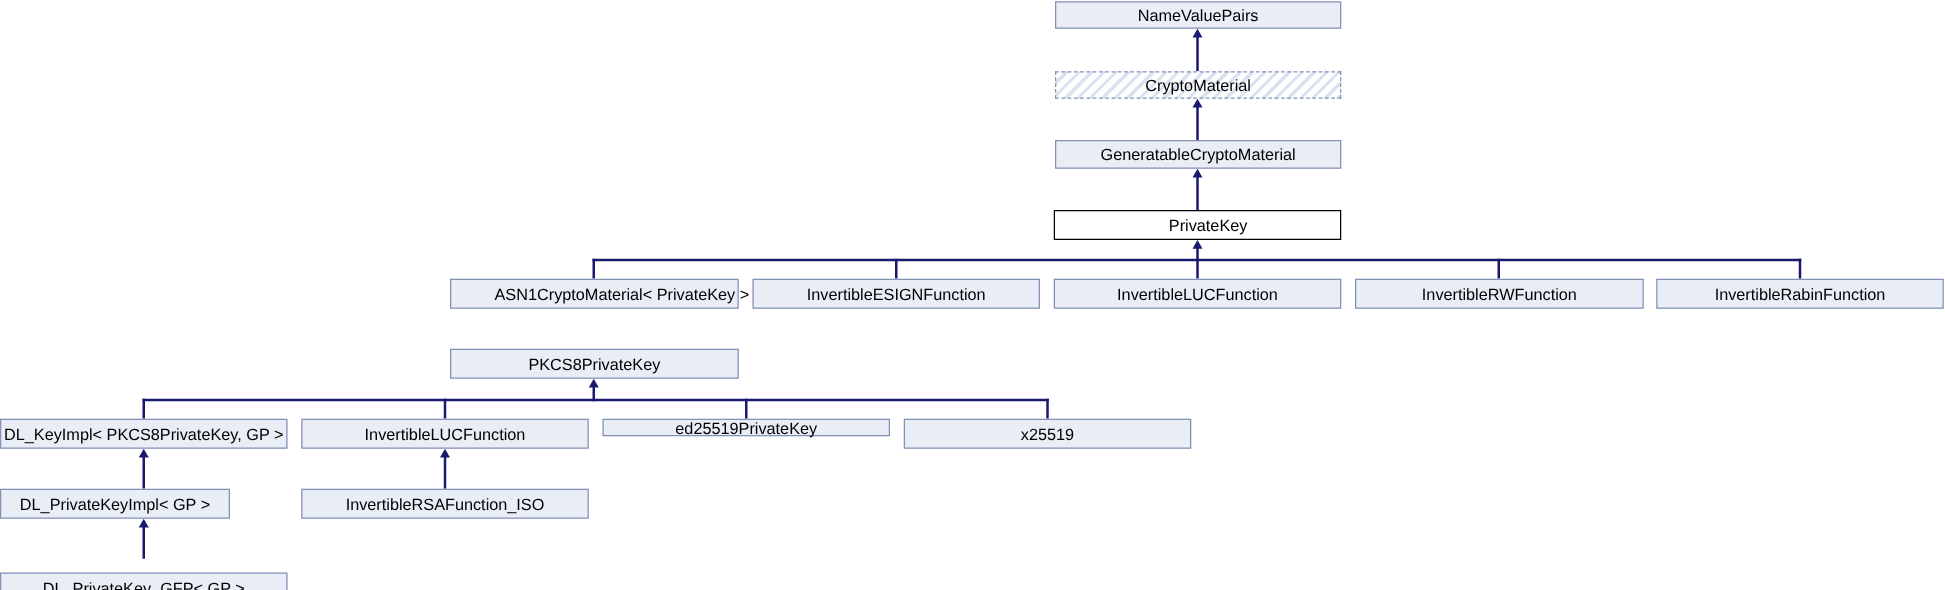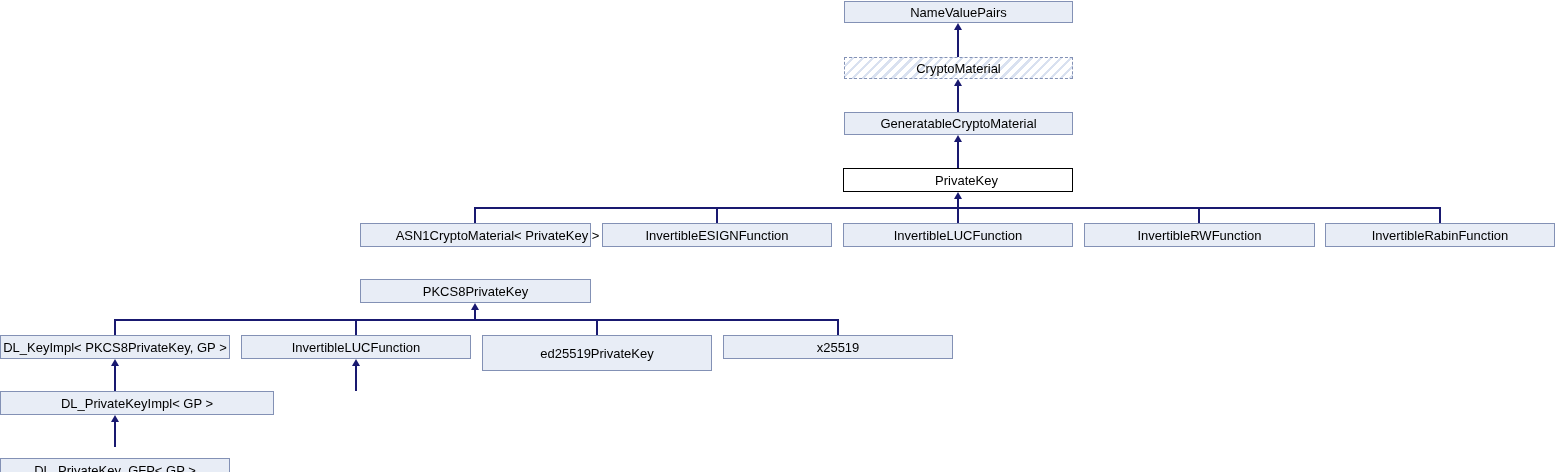--- a/index.html
+++ b/index.html
@@ -98,17 +98,18 @@
     <div class="node node-normal" style="left: 844px; top: 112px; width: 229px; height: 23px;">GeneratableCryptoMaterial</div>
     <div class="node node-current" style="left: 843px; top: 168px; width: 230px; height: 24px; padding-left: 17px;">PrivateKey</div>
     <div class="node node-normal" style="left: 360px; top: 223px; width: 231px; height: 24px; padding-left: 44px;">ASN1CryptoMaterial&lt; PrivateKey &gt;</div>
     <div class="node node-normal" style="left: 602px; top: 223px; width: 230px; height: 24px;">InvertibleESIGNFunction</div>
     <div class="node node-normal" style="left: 843px; top: 223px; width: 230px; height: 24px;">InvertibleLUCFunction</div>
     <div class="node node-normal" style="left: 1084px; top: 223px; width: 231px; height: 24px;">InvertibleRWFunction</div>
     <div class="node node-normal" style="left: 1325px; top: 223px; width: 230px; height: 24px;">InvertibleRabinFunction</div>
     <div class="node node-normal" style="left: 360px; top: 279px; width: 231px; height: 24px;">PKCS8PrivateKey</div>
     <div class="node node-normal" style="left: 0px; top: 335px; width: 230px; height: 24px;">DL_KeyImpl&lt; PKCS8PrivateKey, GP &gt;</div>
     <div class="node node-normal" style="left: 241px; top: 335px; width: 230px; height: 24px;">InvertibleLUCFunction</div>
-    <div class="node node-normal" style="left: 482px; top: 335px; width: 230px; height: 36px;">ed25519PrivateKey</div>
+    <div class="node node-normal" style="left: 482px; top: 335px; width: 230px; height: 14px;">ed25519PrivateKey</div>
     <div class="node node-normal" style="left: 723px; top: 335px; width: 230px; height: 24px;">x25519</div>
-    <div class="node node-normal" style="left: 0px; top: 391px; width: 274px; height: 24px;">DL_PrivateKeyImpl&lt; GP &gt;</div>
+    <div class="node node-normal" style="left: 0px; top: 391px; width: 184px; height: 24px;">DL_PrivateKeyImpl&lt; GP &gt;</div>
+    <div class="node node-normal" style="left: 241px; top: 391px; width: 230px; height: 24px;">InvertibleRSAFunction_ISO</div>
     <div class="node node-normal" style="left: 0px; top: 447px; width: 230px; height: 24px; margin-top: 11px;">DL_PrivateKey_GFP&lt; GP &gt;</div>
   </div>
 
 </body></html>

